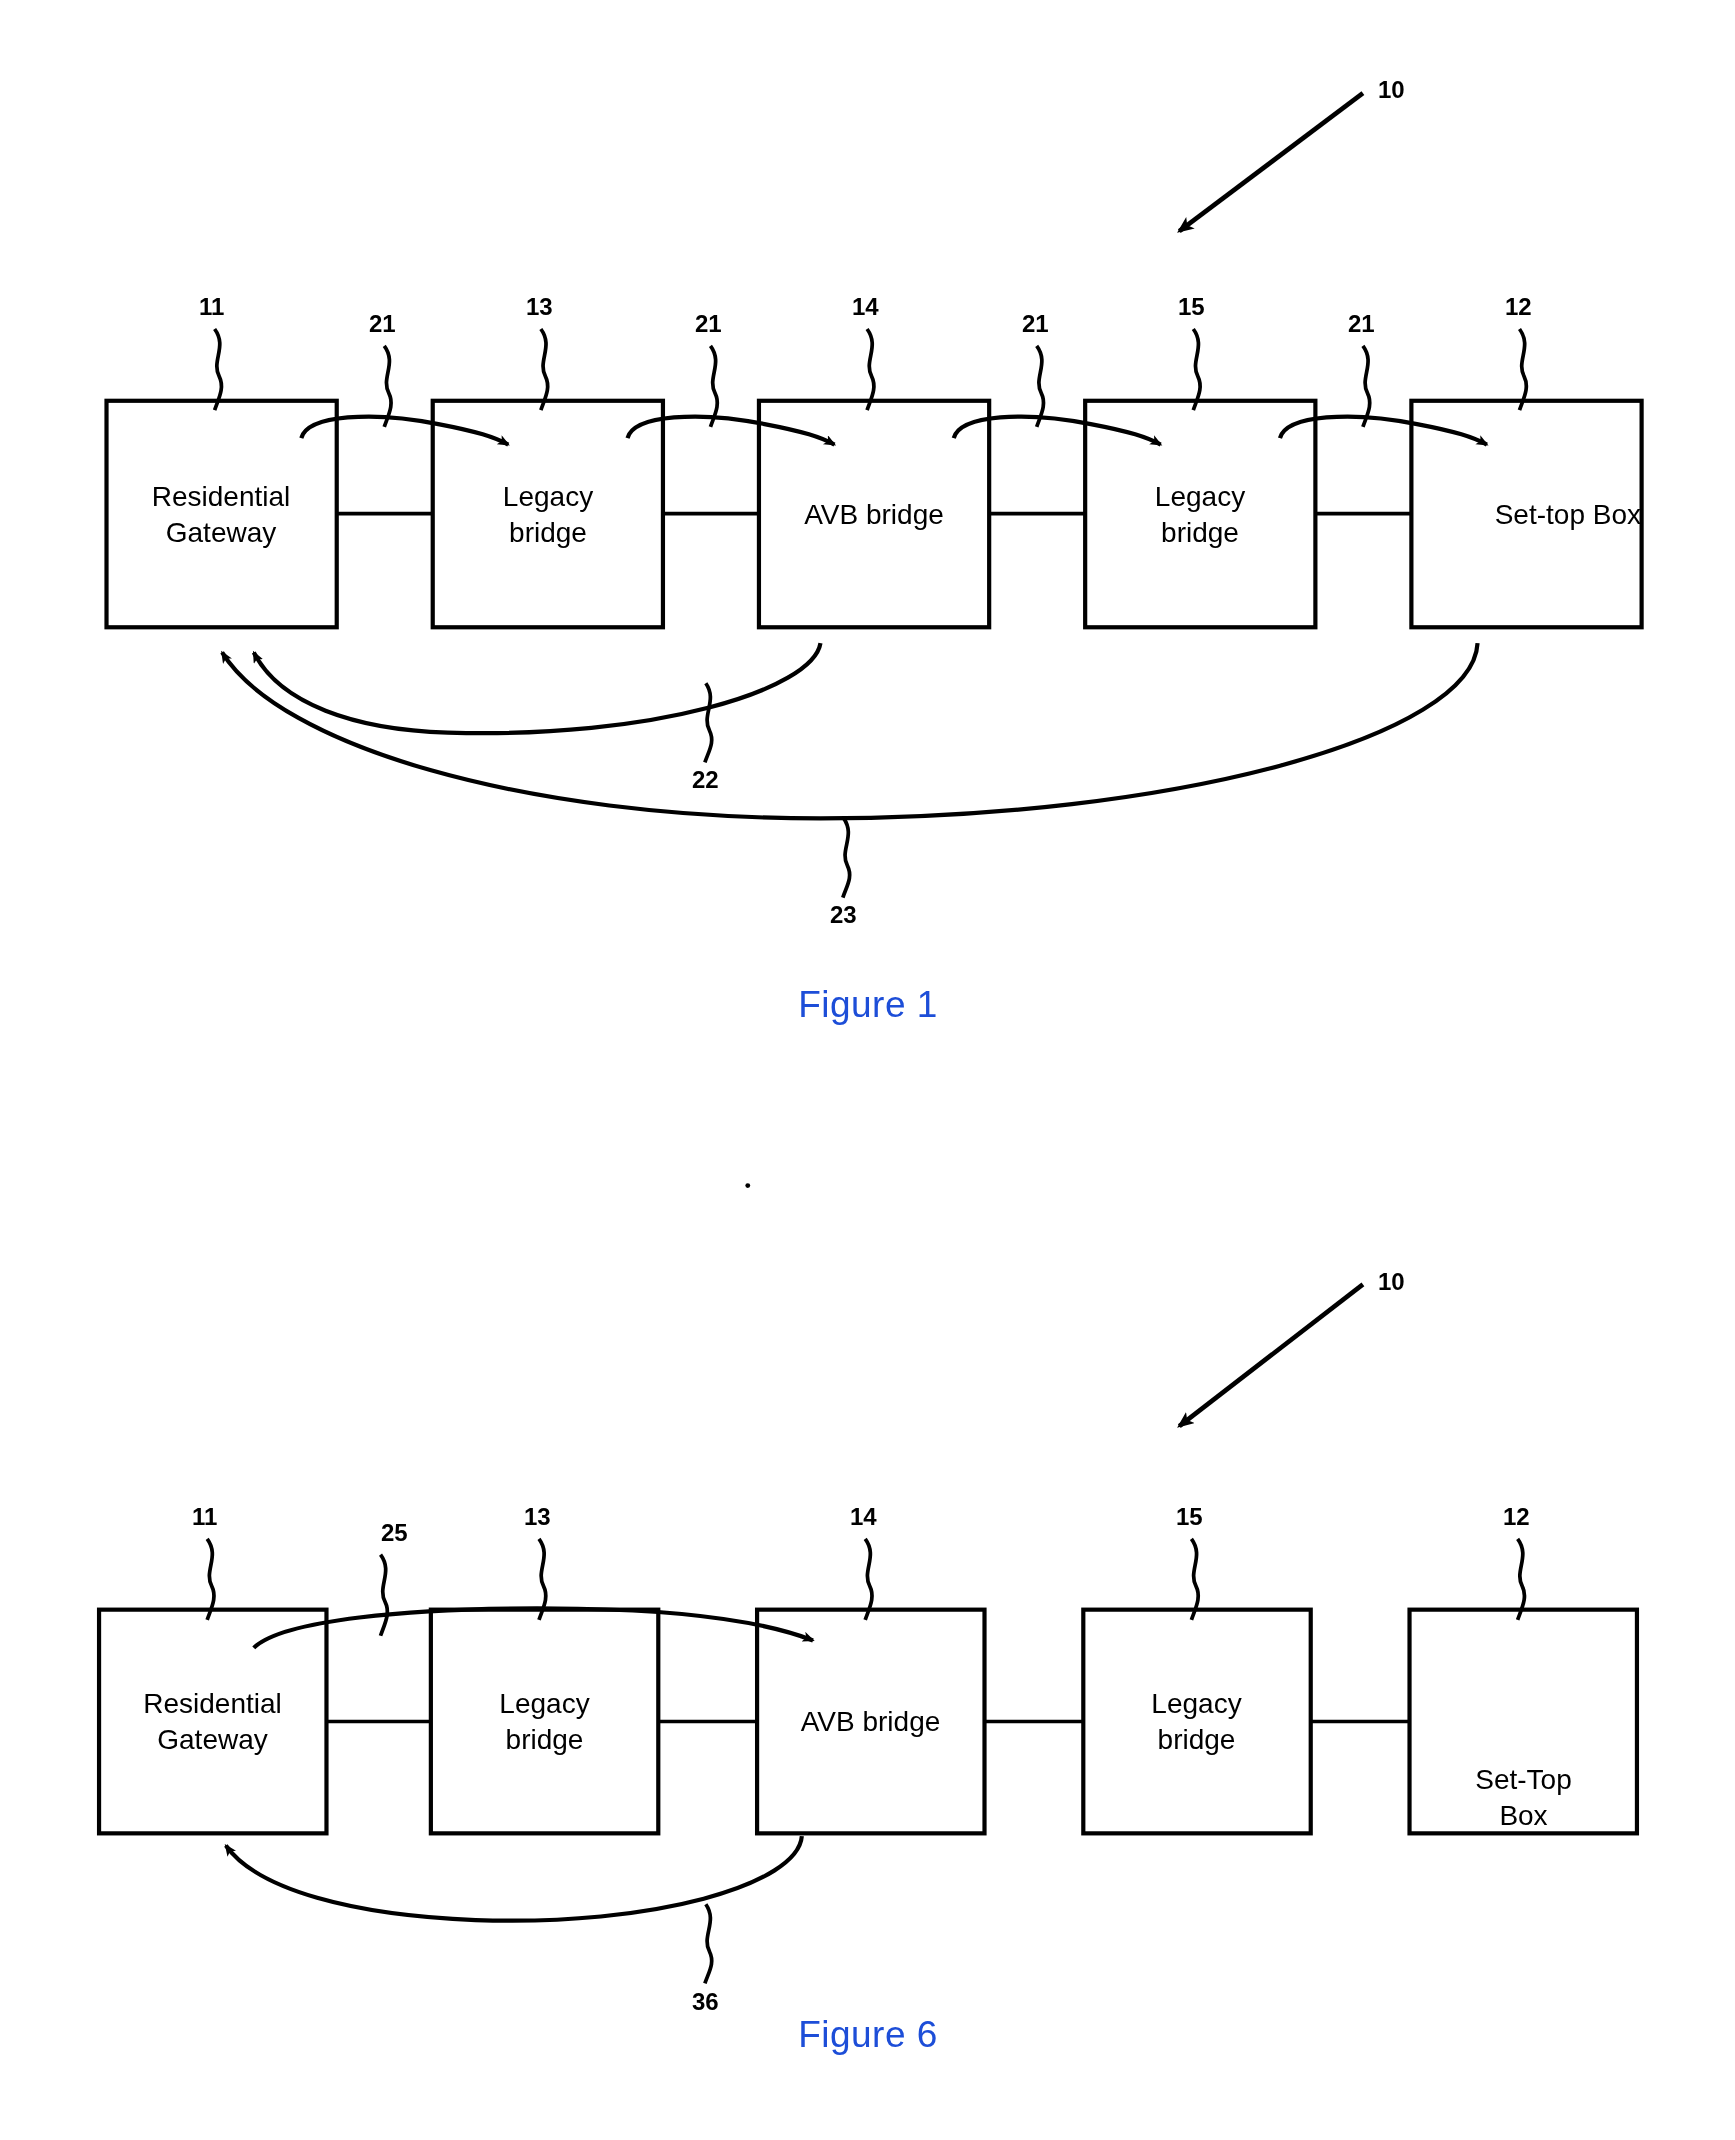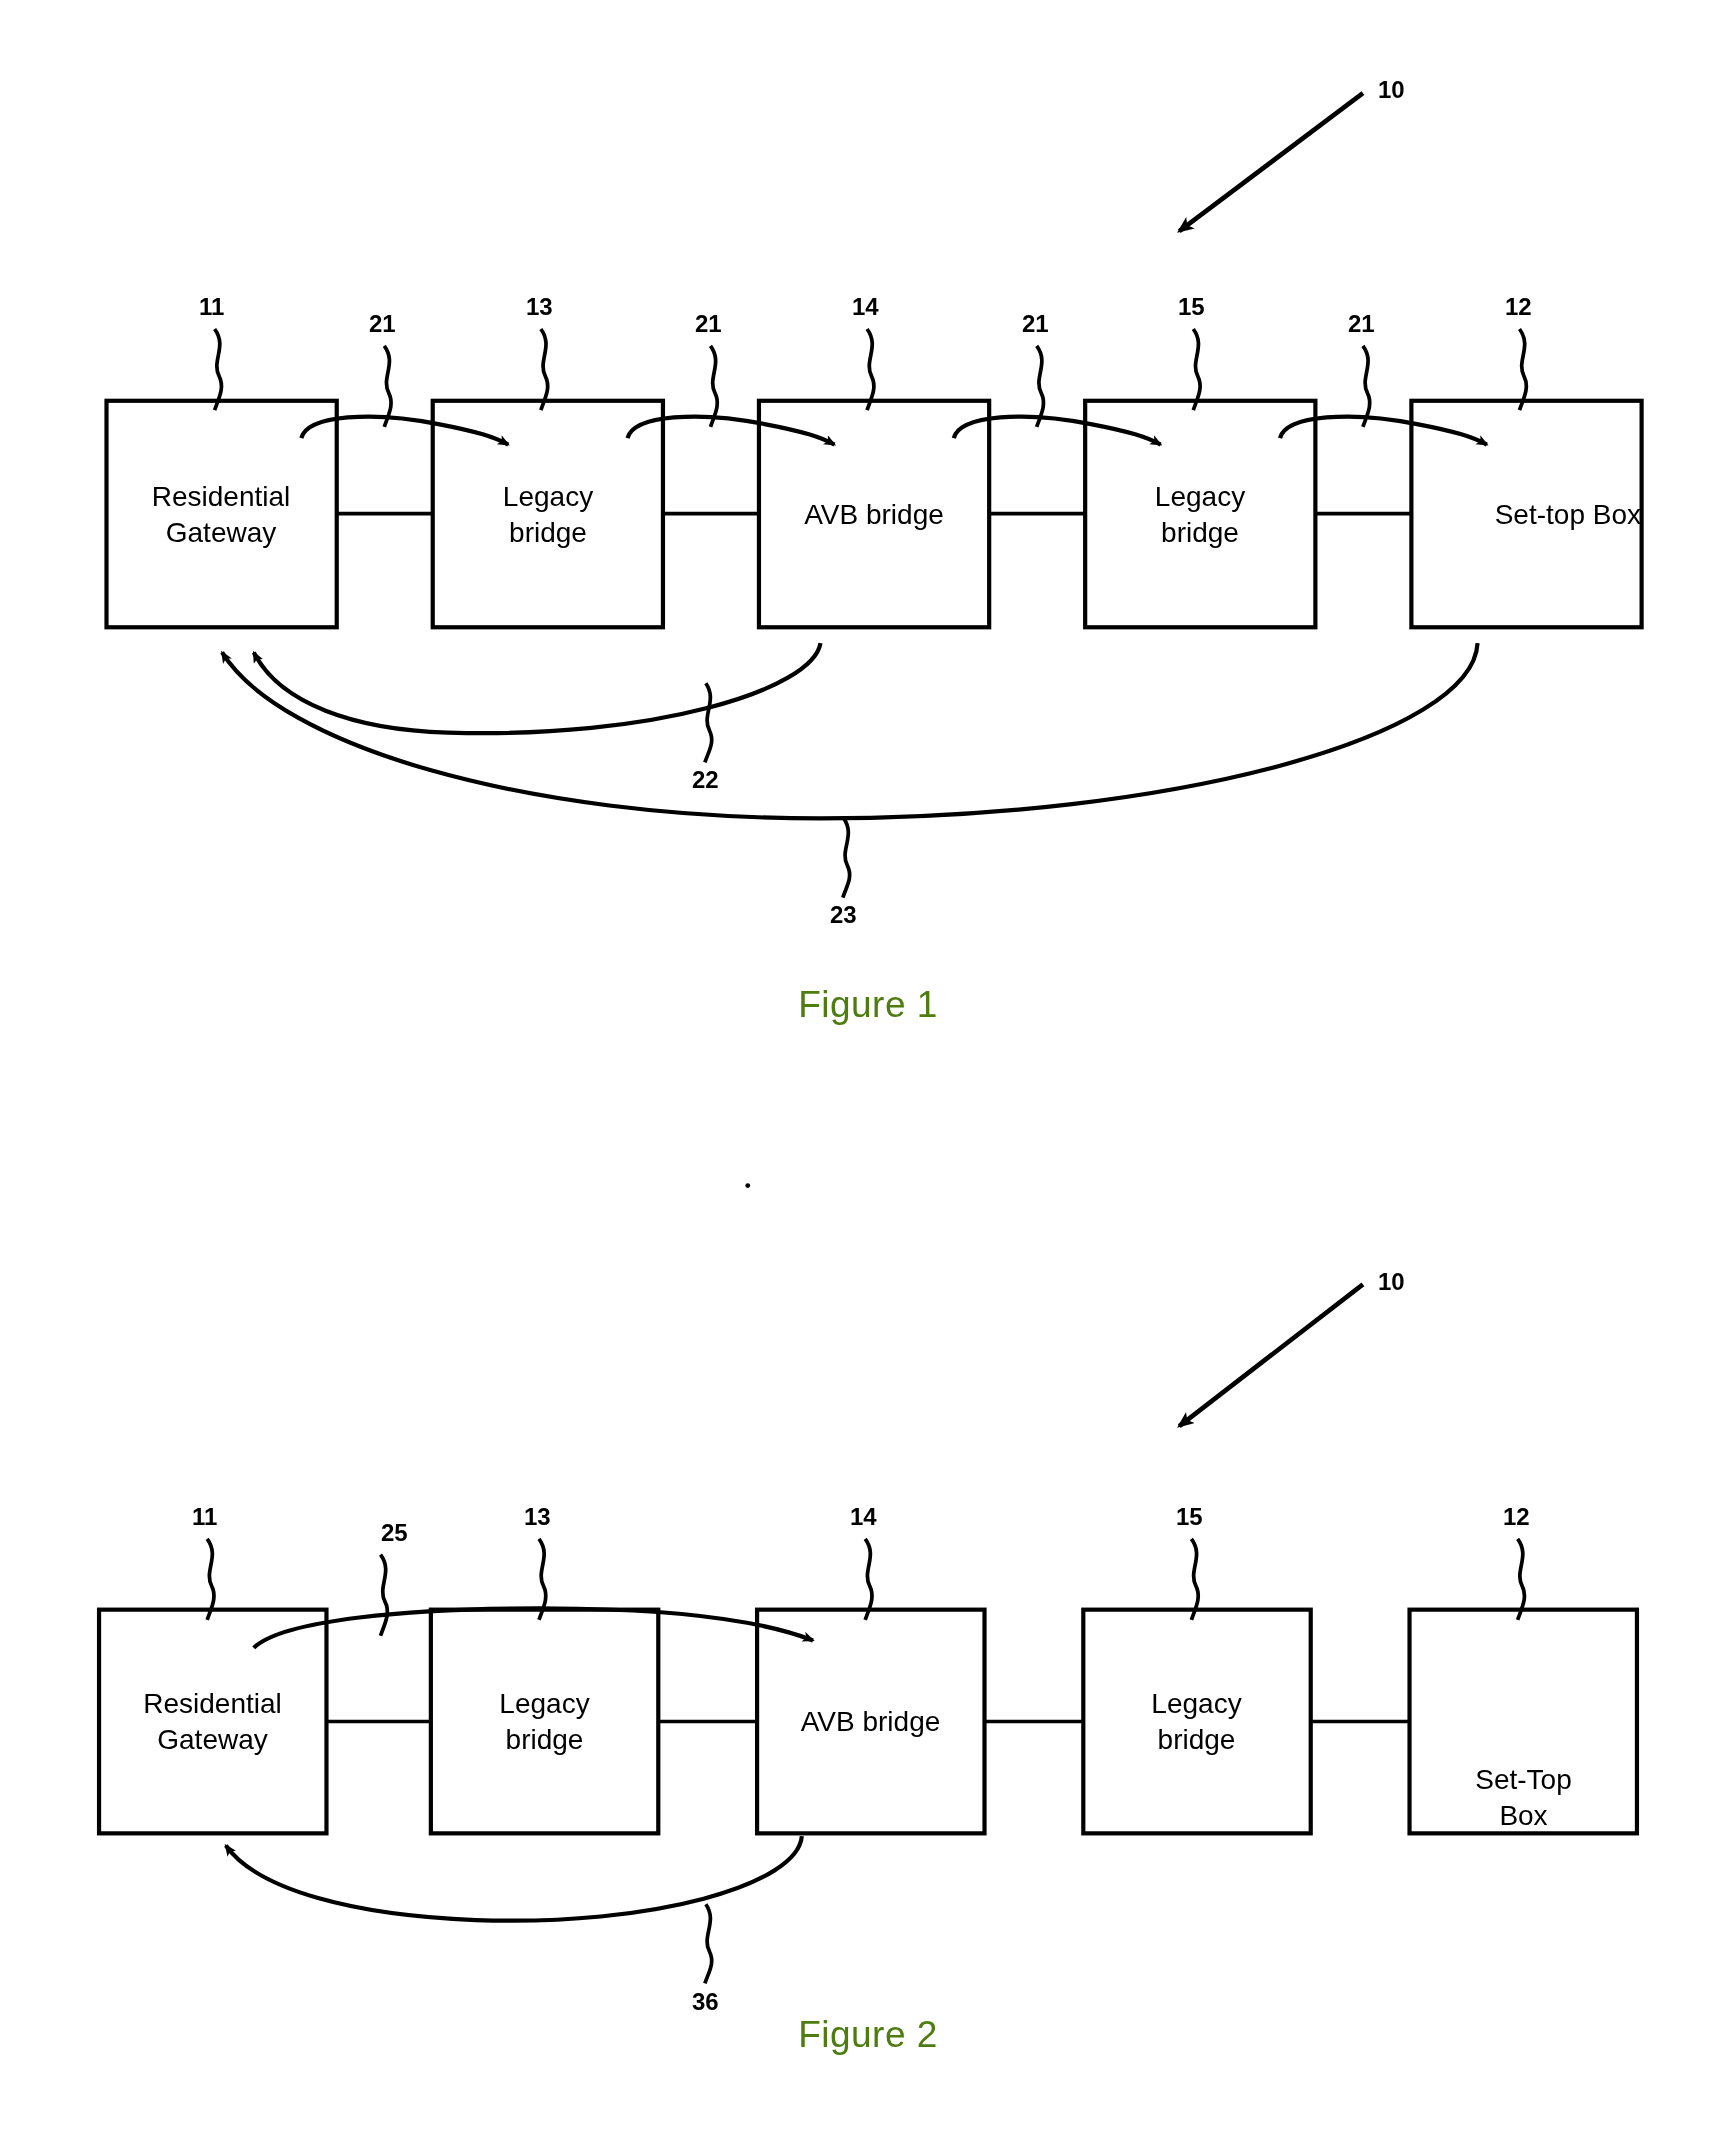--- a/index.html
+++ b/index.html
@@ -4,21 +4,21 @@
 <style>
   html,body{margin:0;padding:0;background:#ffffff;}
   body{
     width:1736px;height:2140px;position:relative;overflow:hidden;
     font-family:"Liberation Sans", sans-serif;color:#000;
   }
   .sheet{position:absolute;inset:0;}
   svg.layer{position:absolute;left:0;top:0;width:1736px;height:2140px;}
   .fig-caption{
     position:absolute;text-align:center;width:100%;
-    font-size:37px;letter-spacing:0.5px;color:#4d7c0f;
+    font-size:37px;letter-spacing:0.5px;color:#1d4ed8;
   }
   #cap1{top:984px;}
   #cap2{top:2014px;}
   .boxlabel{
     position:absolute;display:flex;align-items:center;justify-content:center;
     text-align:center;font-size:28px;line-height:1.28;color:#000;
     pointer-events:none;
   }
   .refnum{
     position:absolute;font-size:24px;font-weight:700;color:#000;
@@ -182,16 +182,16 @@
   <div class="refnum" style="left:381px;top:1519px;">25</div>
   <div class="refnum" style="left:524px;top:1503px;">13</div>
   <div class="refnum" style="left:850px;top:1503px;">14</div>
   <div class="refnum" style="left:1176px;top:1503px;">15</div>
   <div class="refnum" style="left:1503px;top:1503px;">12</div>
 
   <div class="refnum" style="left:692px;top:1988px;">36</div>
 
   <div class="refnum" style="left:1378px;top:1268px;">10</div>
 
-  <div class="fig-caption" id="cap2">Figure 2</div>
+  <div class="fig-caption" id="cap2">Figure 6</div>
 
 </div>
 
 
 </body></html>

